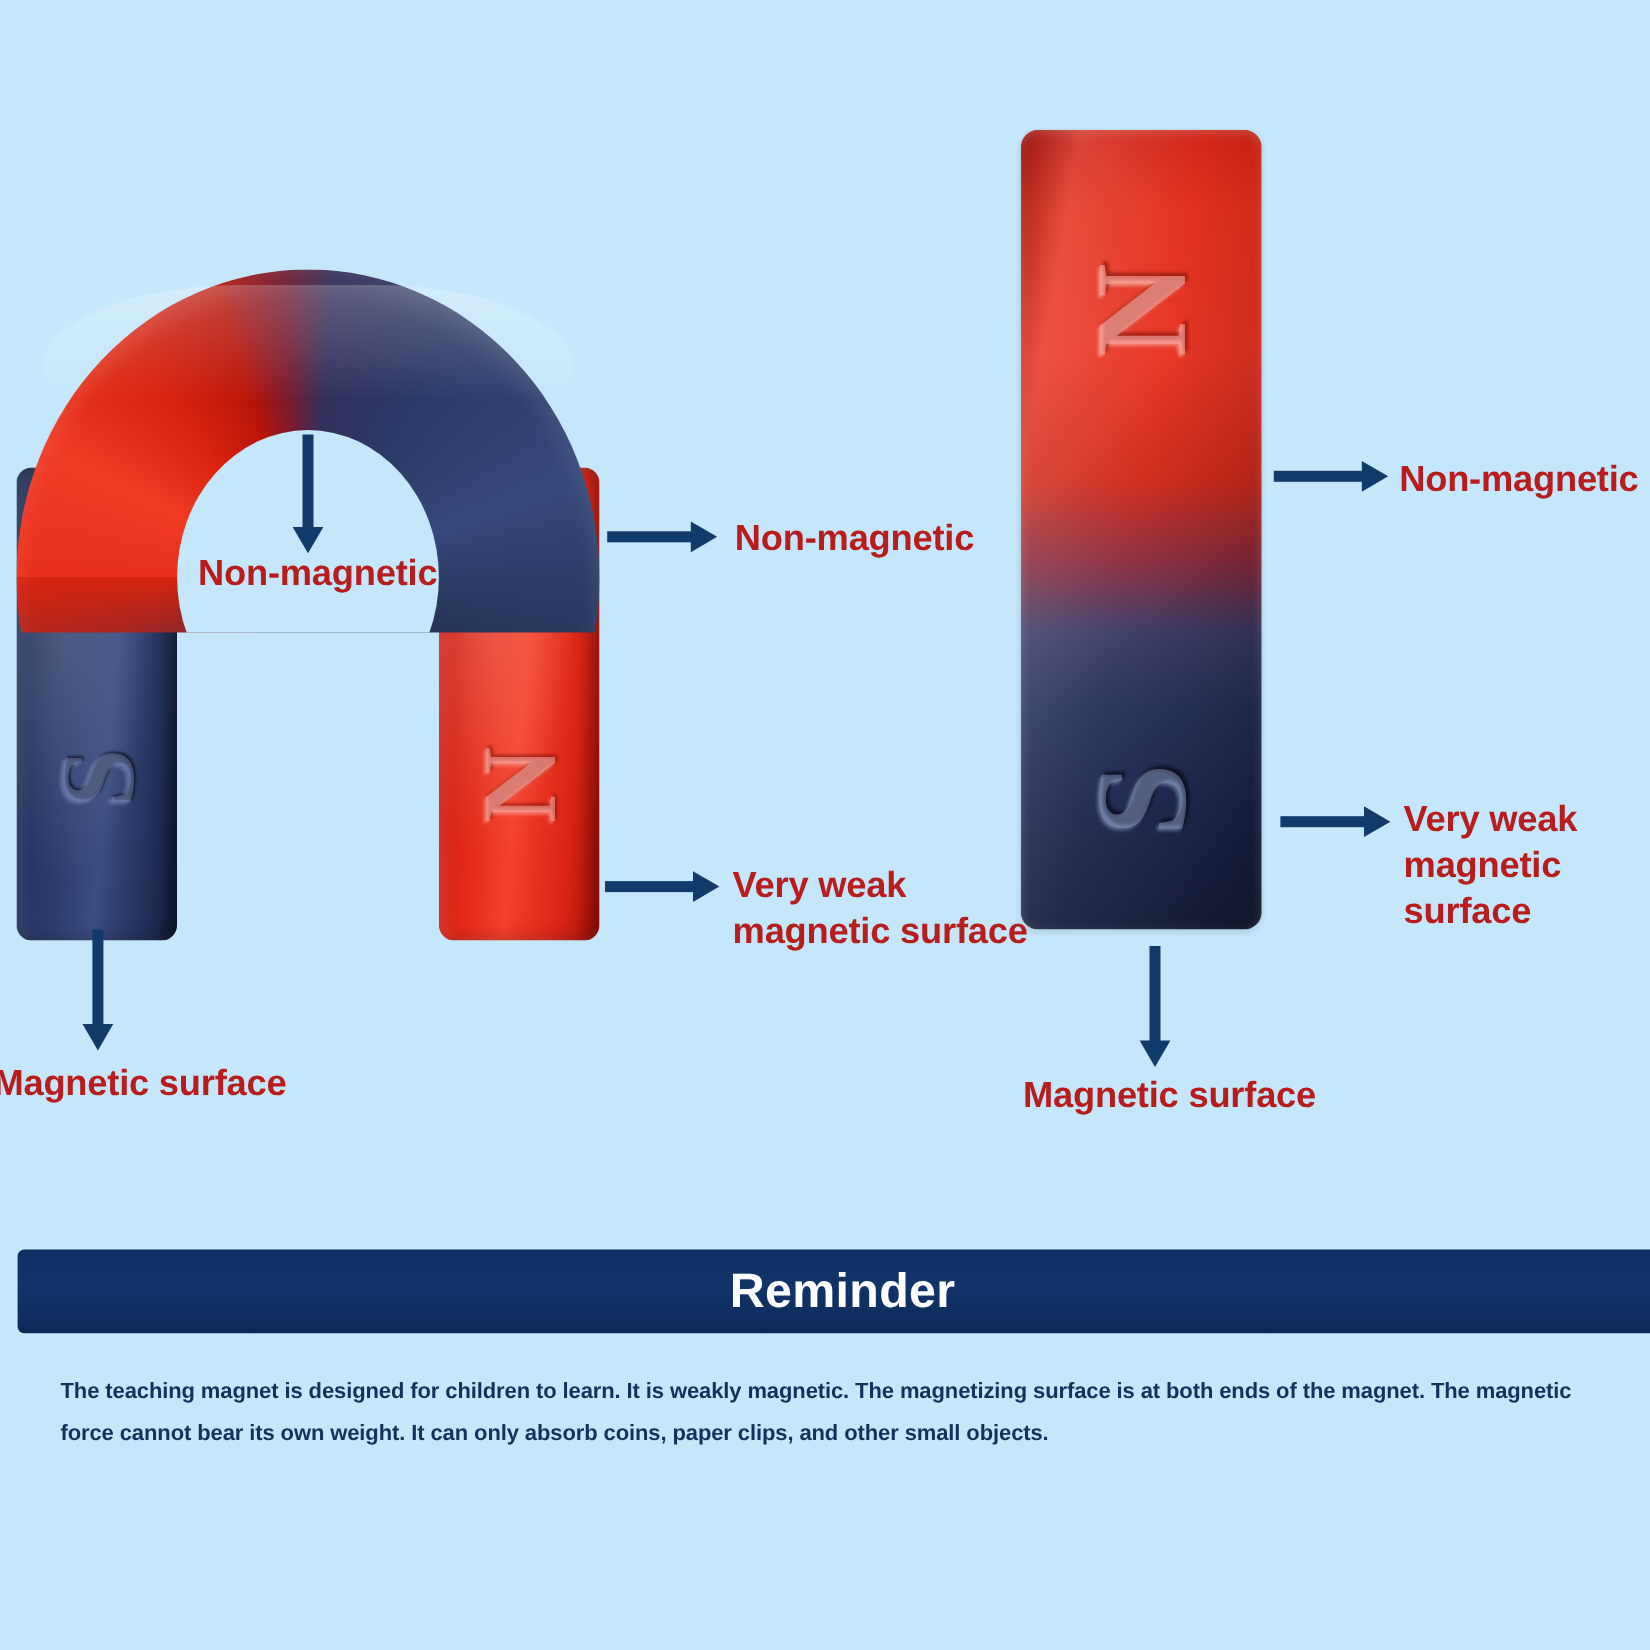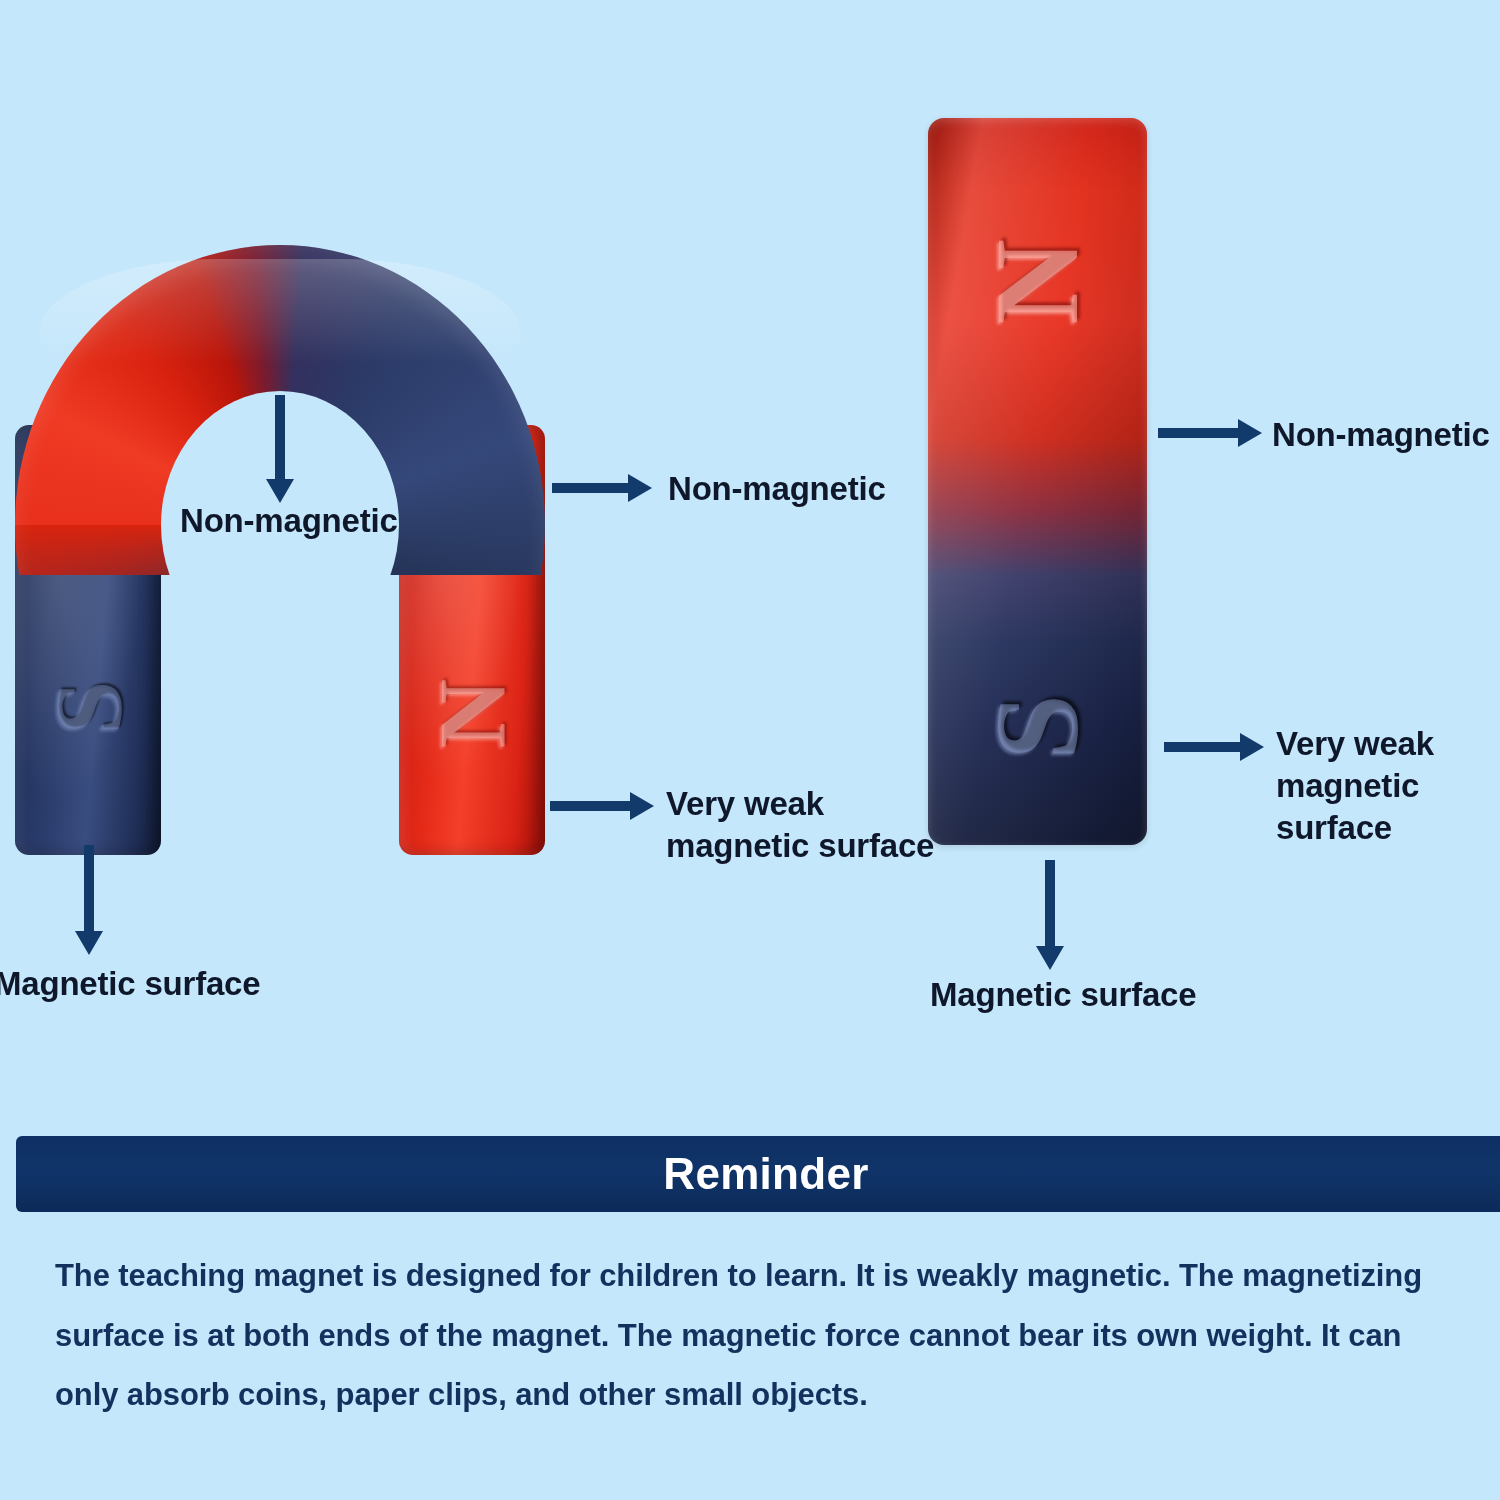--- a/index.html
+++ b/index.html
@@ -8,21 +8,21 @@
     background:#c5e7fb;
     font-family:"Liberation Sans", sans-serif;
     overflow:hidden;
     position:relative;
   }
   #stage{position:absolute;inset:0;width:1500px;height:1500px;}
 
   
   .label{
     position:absolute;
-    color:#0f172a;
+    color:#b91c1c;
     font-weight:bold;
     font-size:33px;
     line-height:1.28;
     letter-spacing:-0.2px;
     white-space:pre-line;
   }
 
   
   .arrow{position:absolute;}
   .arrow .shaft{position:absolute;background:#123a6b;}
@@ -168,21 +168,21 @@
   #banner .title{
     color:#ffffff;
     font-size:44px;
     font-weight:bold;
     letter-spacing:.3px;
   }
   #body-text{
     position:absolute;
     left:55px;top:1246px;width:1400px;
     color:#14315e;
-    font-size:31px;
+    font-size:20px;
     font-weight:bold;
     line-height:1.92;
     letter-spacing:-0.1px;
   }
 </style>
 </head>
 <body>
 
 <div id="stage">
 

